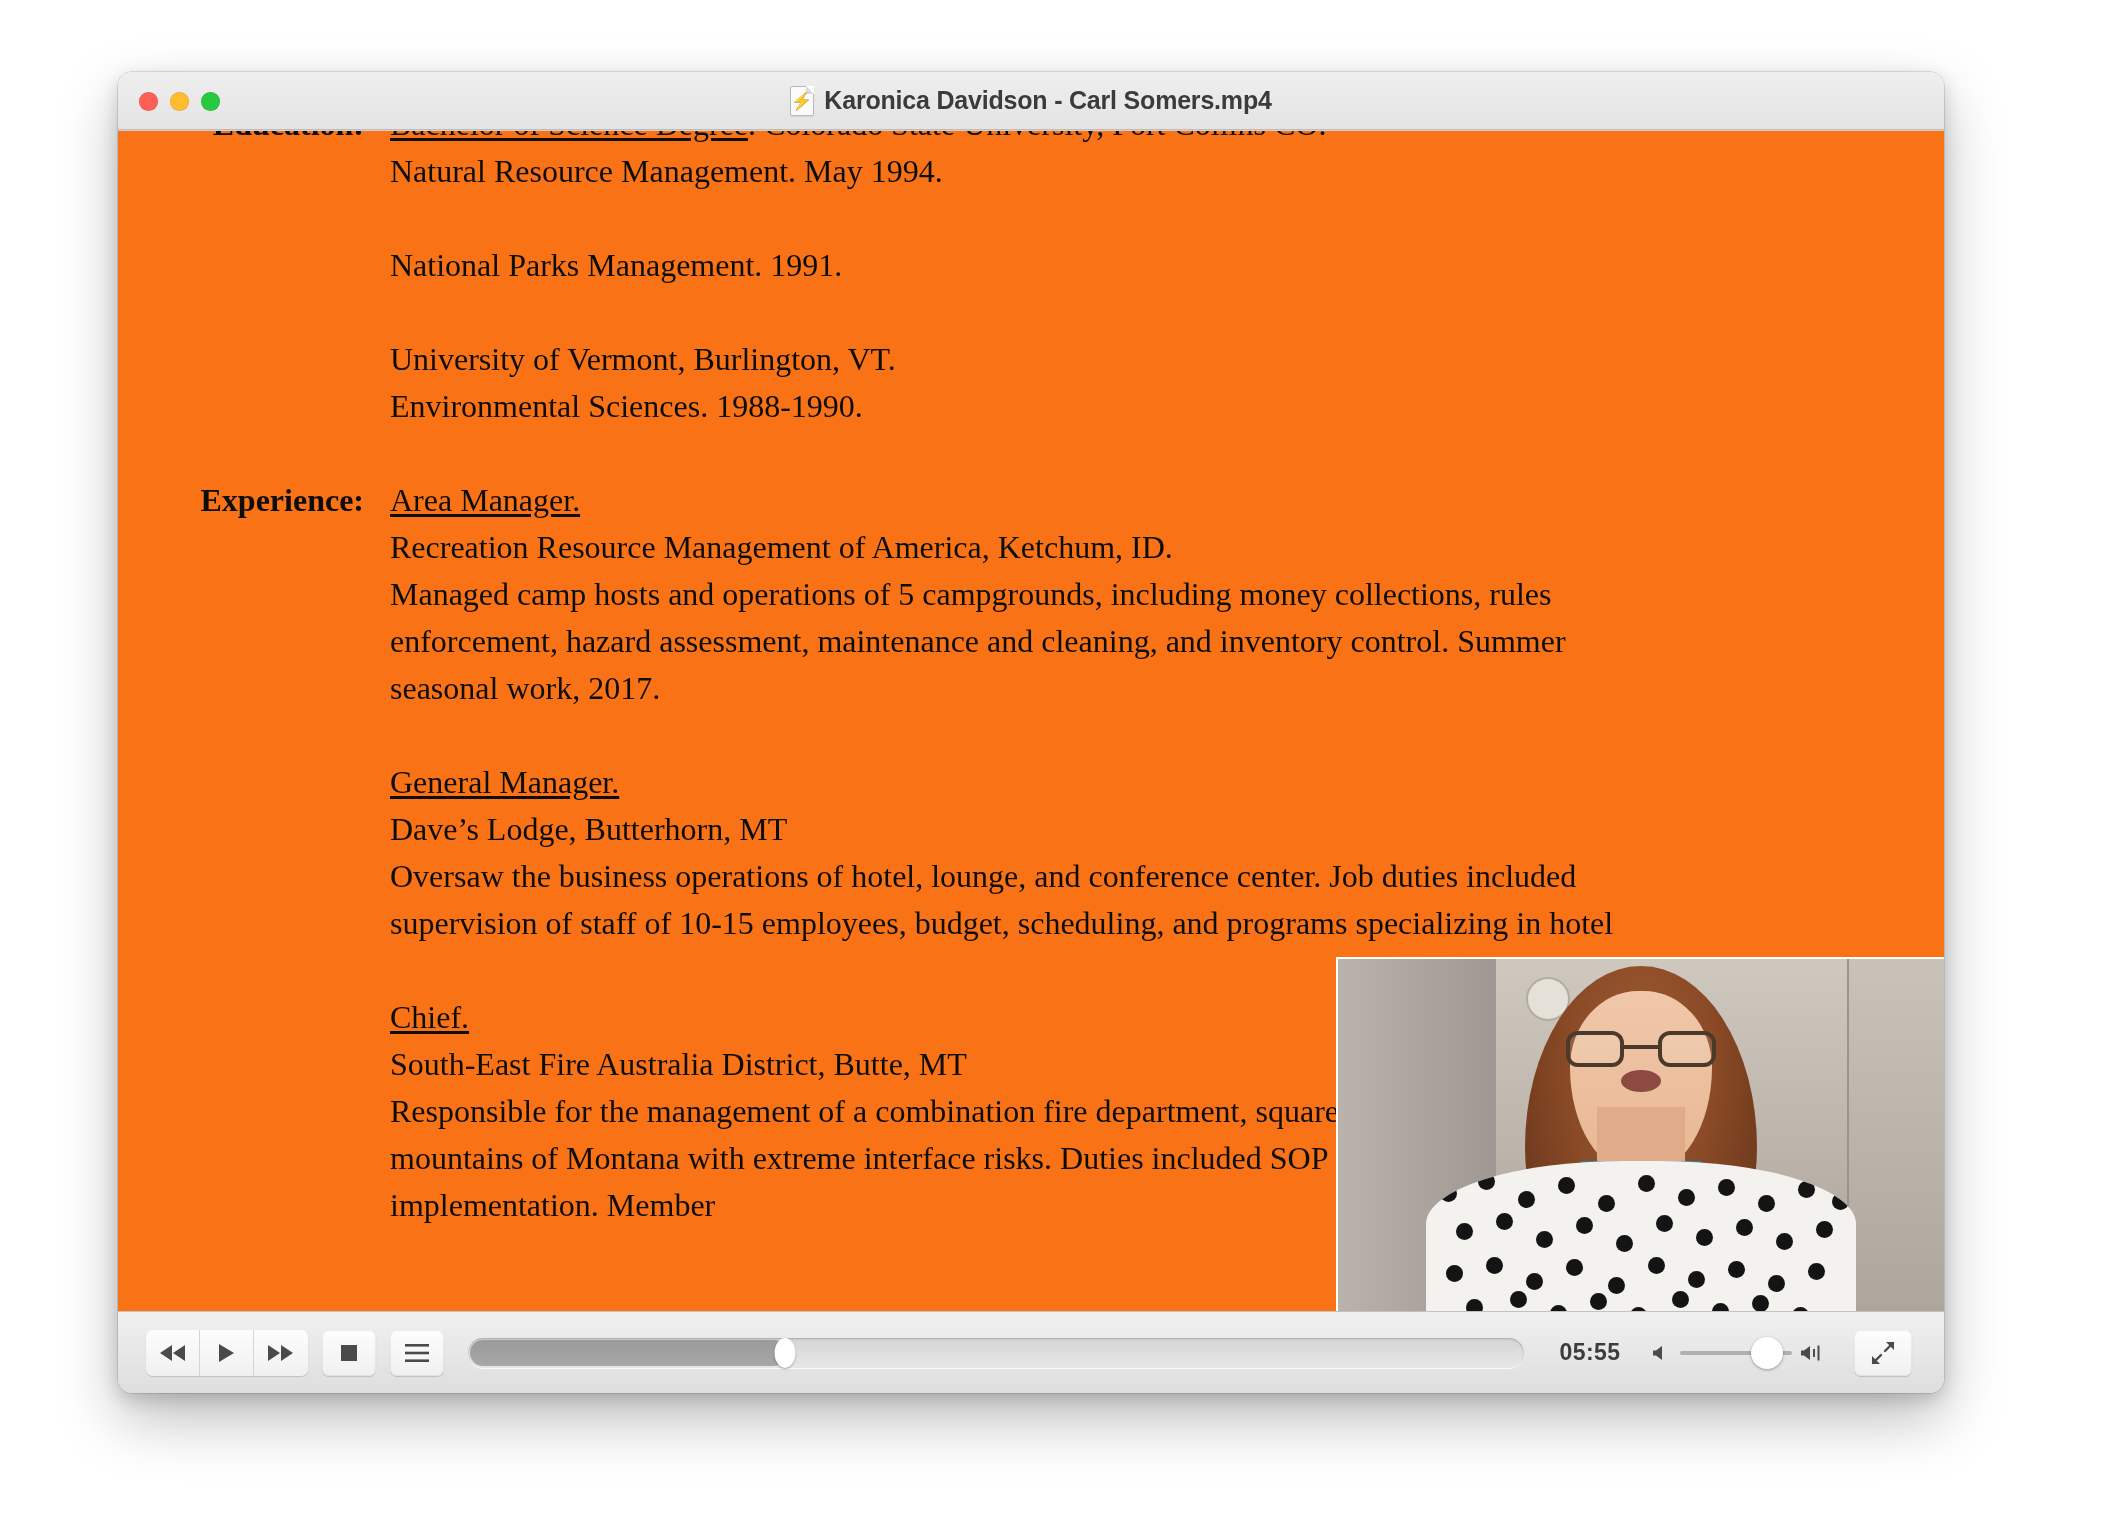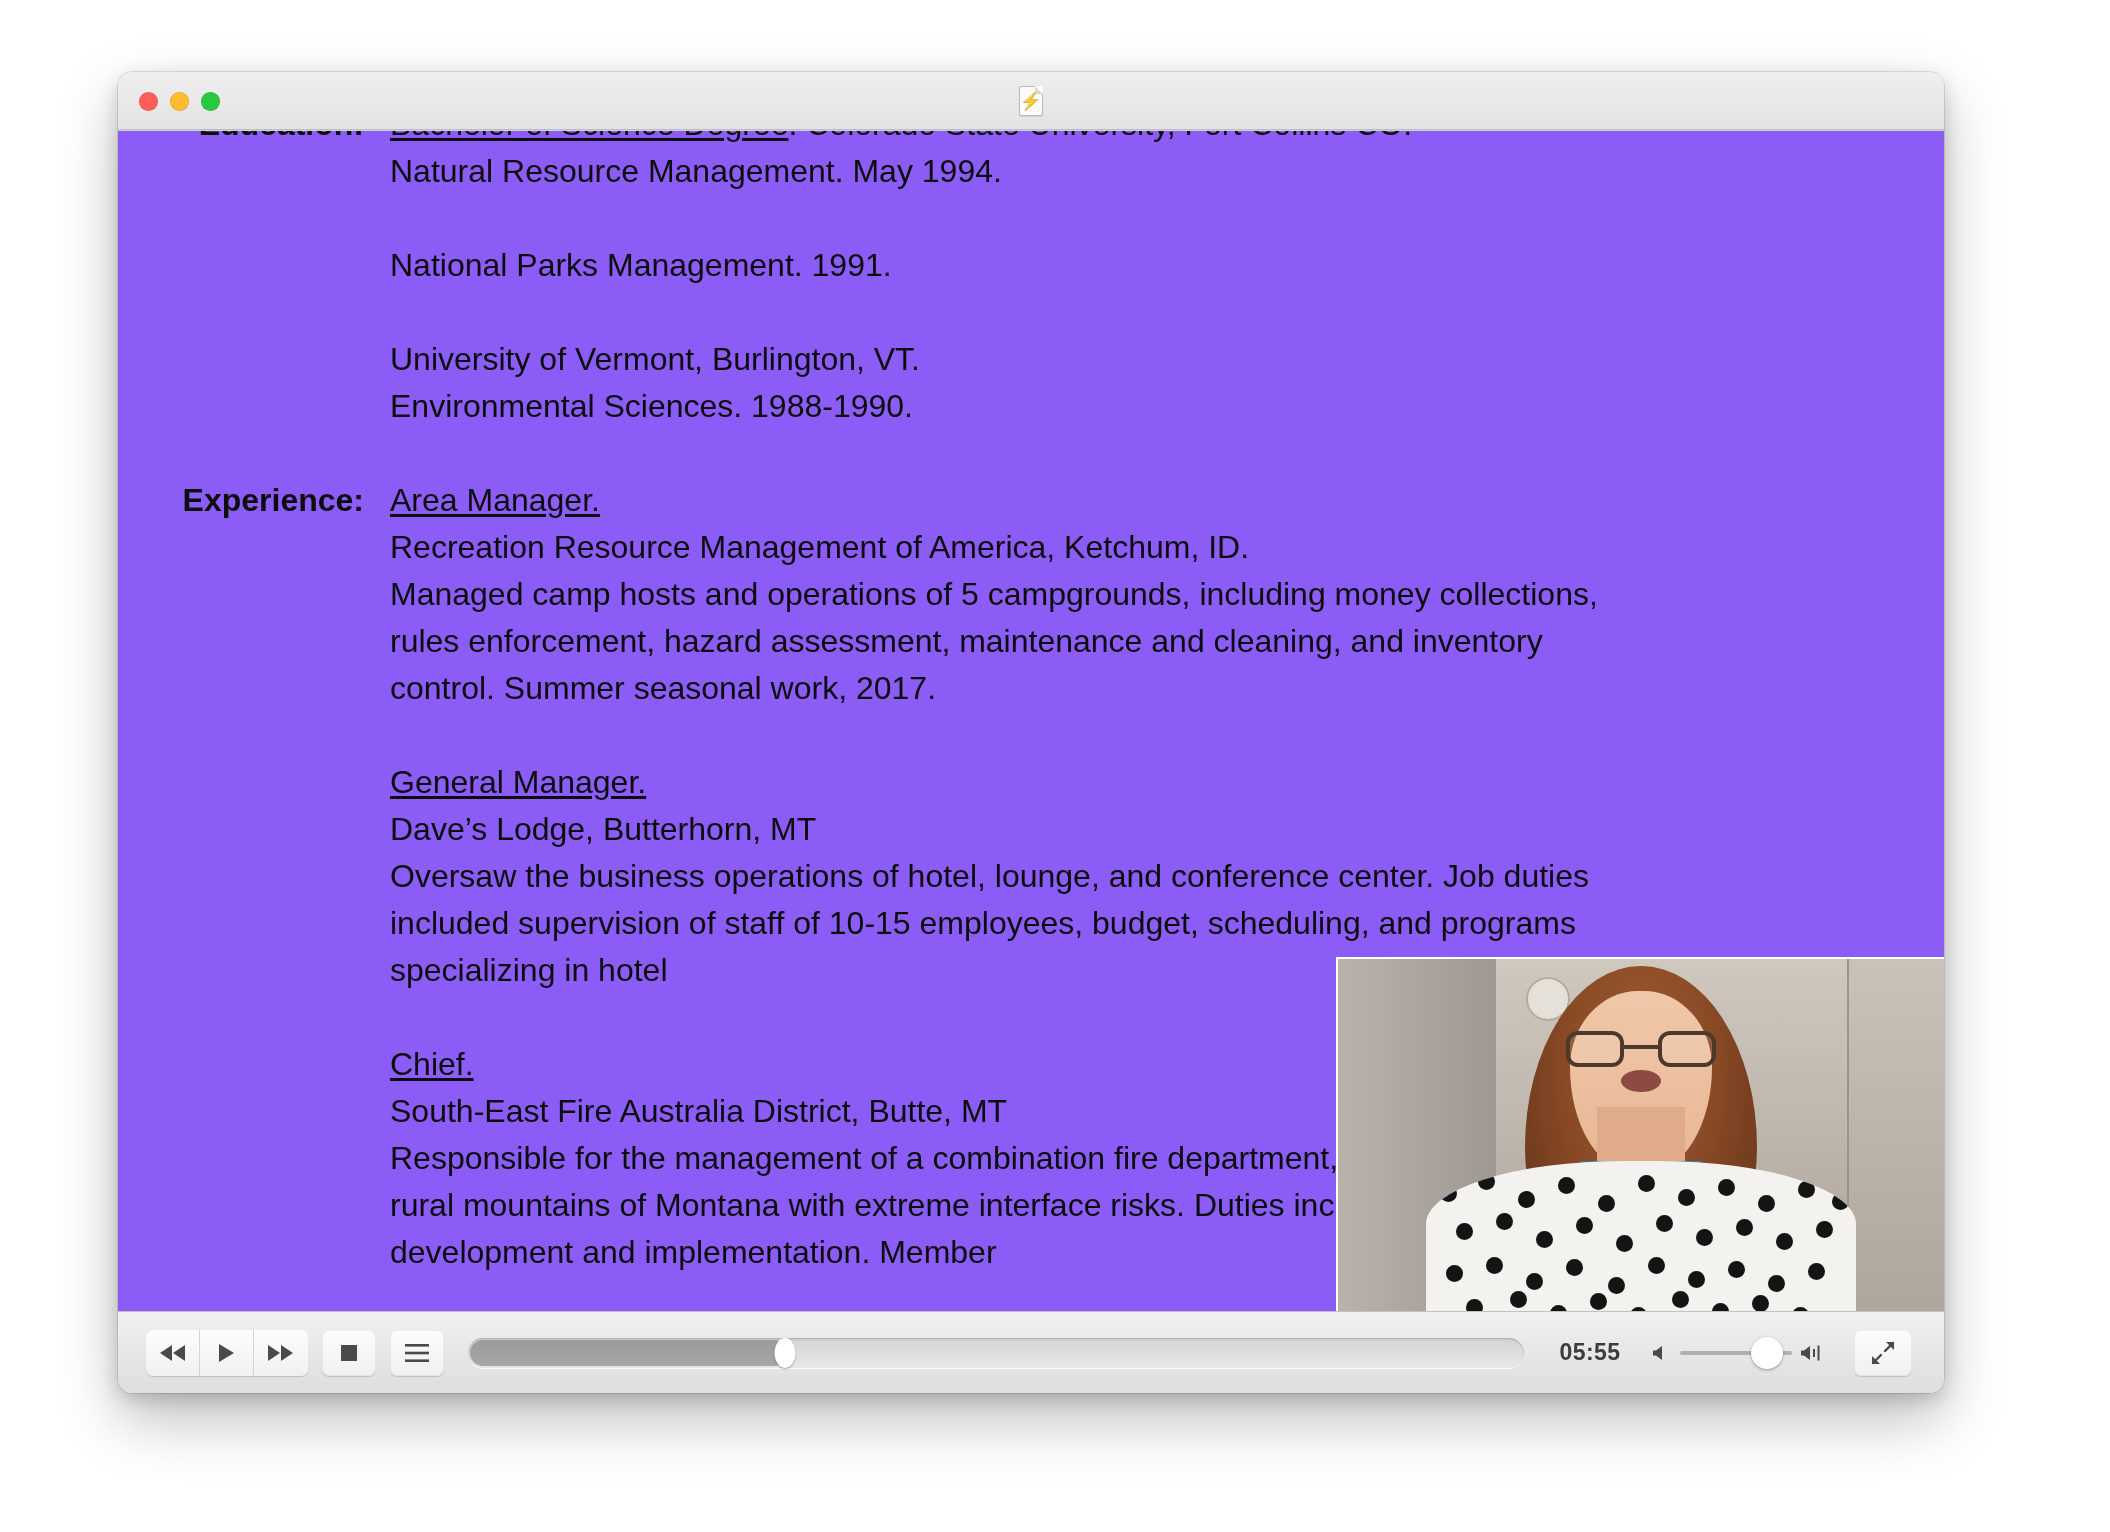--- a/index.html
+++ b/index.html
@@ -116,22 +116,22 @@
     background: #ffffff;
     overflow: hidden;
     border-top: 1px solid #d0d0d0;
   }
 
   #doc-page {
     position: absolute;
     left: 0; top: 0;
     width: 100%;
     height: 100%;
-    background: #8b5cf6;
-    font-family: Liberation Sans, sans-serif;
+    background: #f97316;
+    font-family: Liberation Serif, serif;
     color: #0d0d0d;
   }
 
   .doc-inner {
     position: absolute;
     left: 0;
     top: -30px;
     width: 100%;
     padding: 0 40px 0 0;
   }
@@ -384,20 +384,21 @@
     <div id="titlebar">
       <div class="traffic-lights">
         <span class="light close"></span>
         <span class="light min"></span>
         <span class="light max"></span>
       </div>
       <div id="title-center">
         <span class="doc-icon">
           <span class="bolt">⚡</span>
         </span>
+        <span id="window-title">Karonica Davidson - Carl Somers.mp4</span>
       </div>
     </div>
 
     <div id="content">
 
       <div id="doc-page">
         <div class="doc-inner">
 
           <div class="res-row">
             <div class="res-label">Education:</div>

